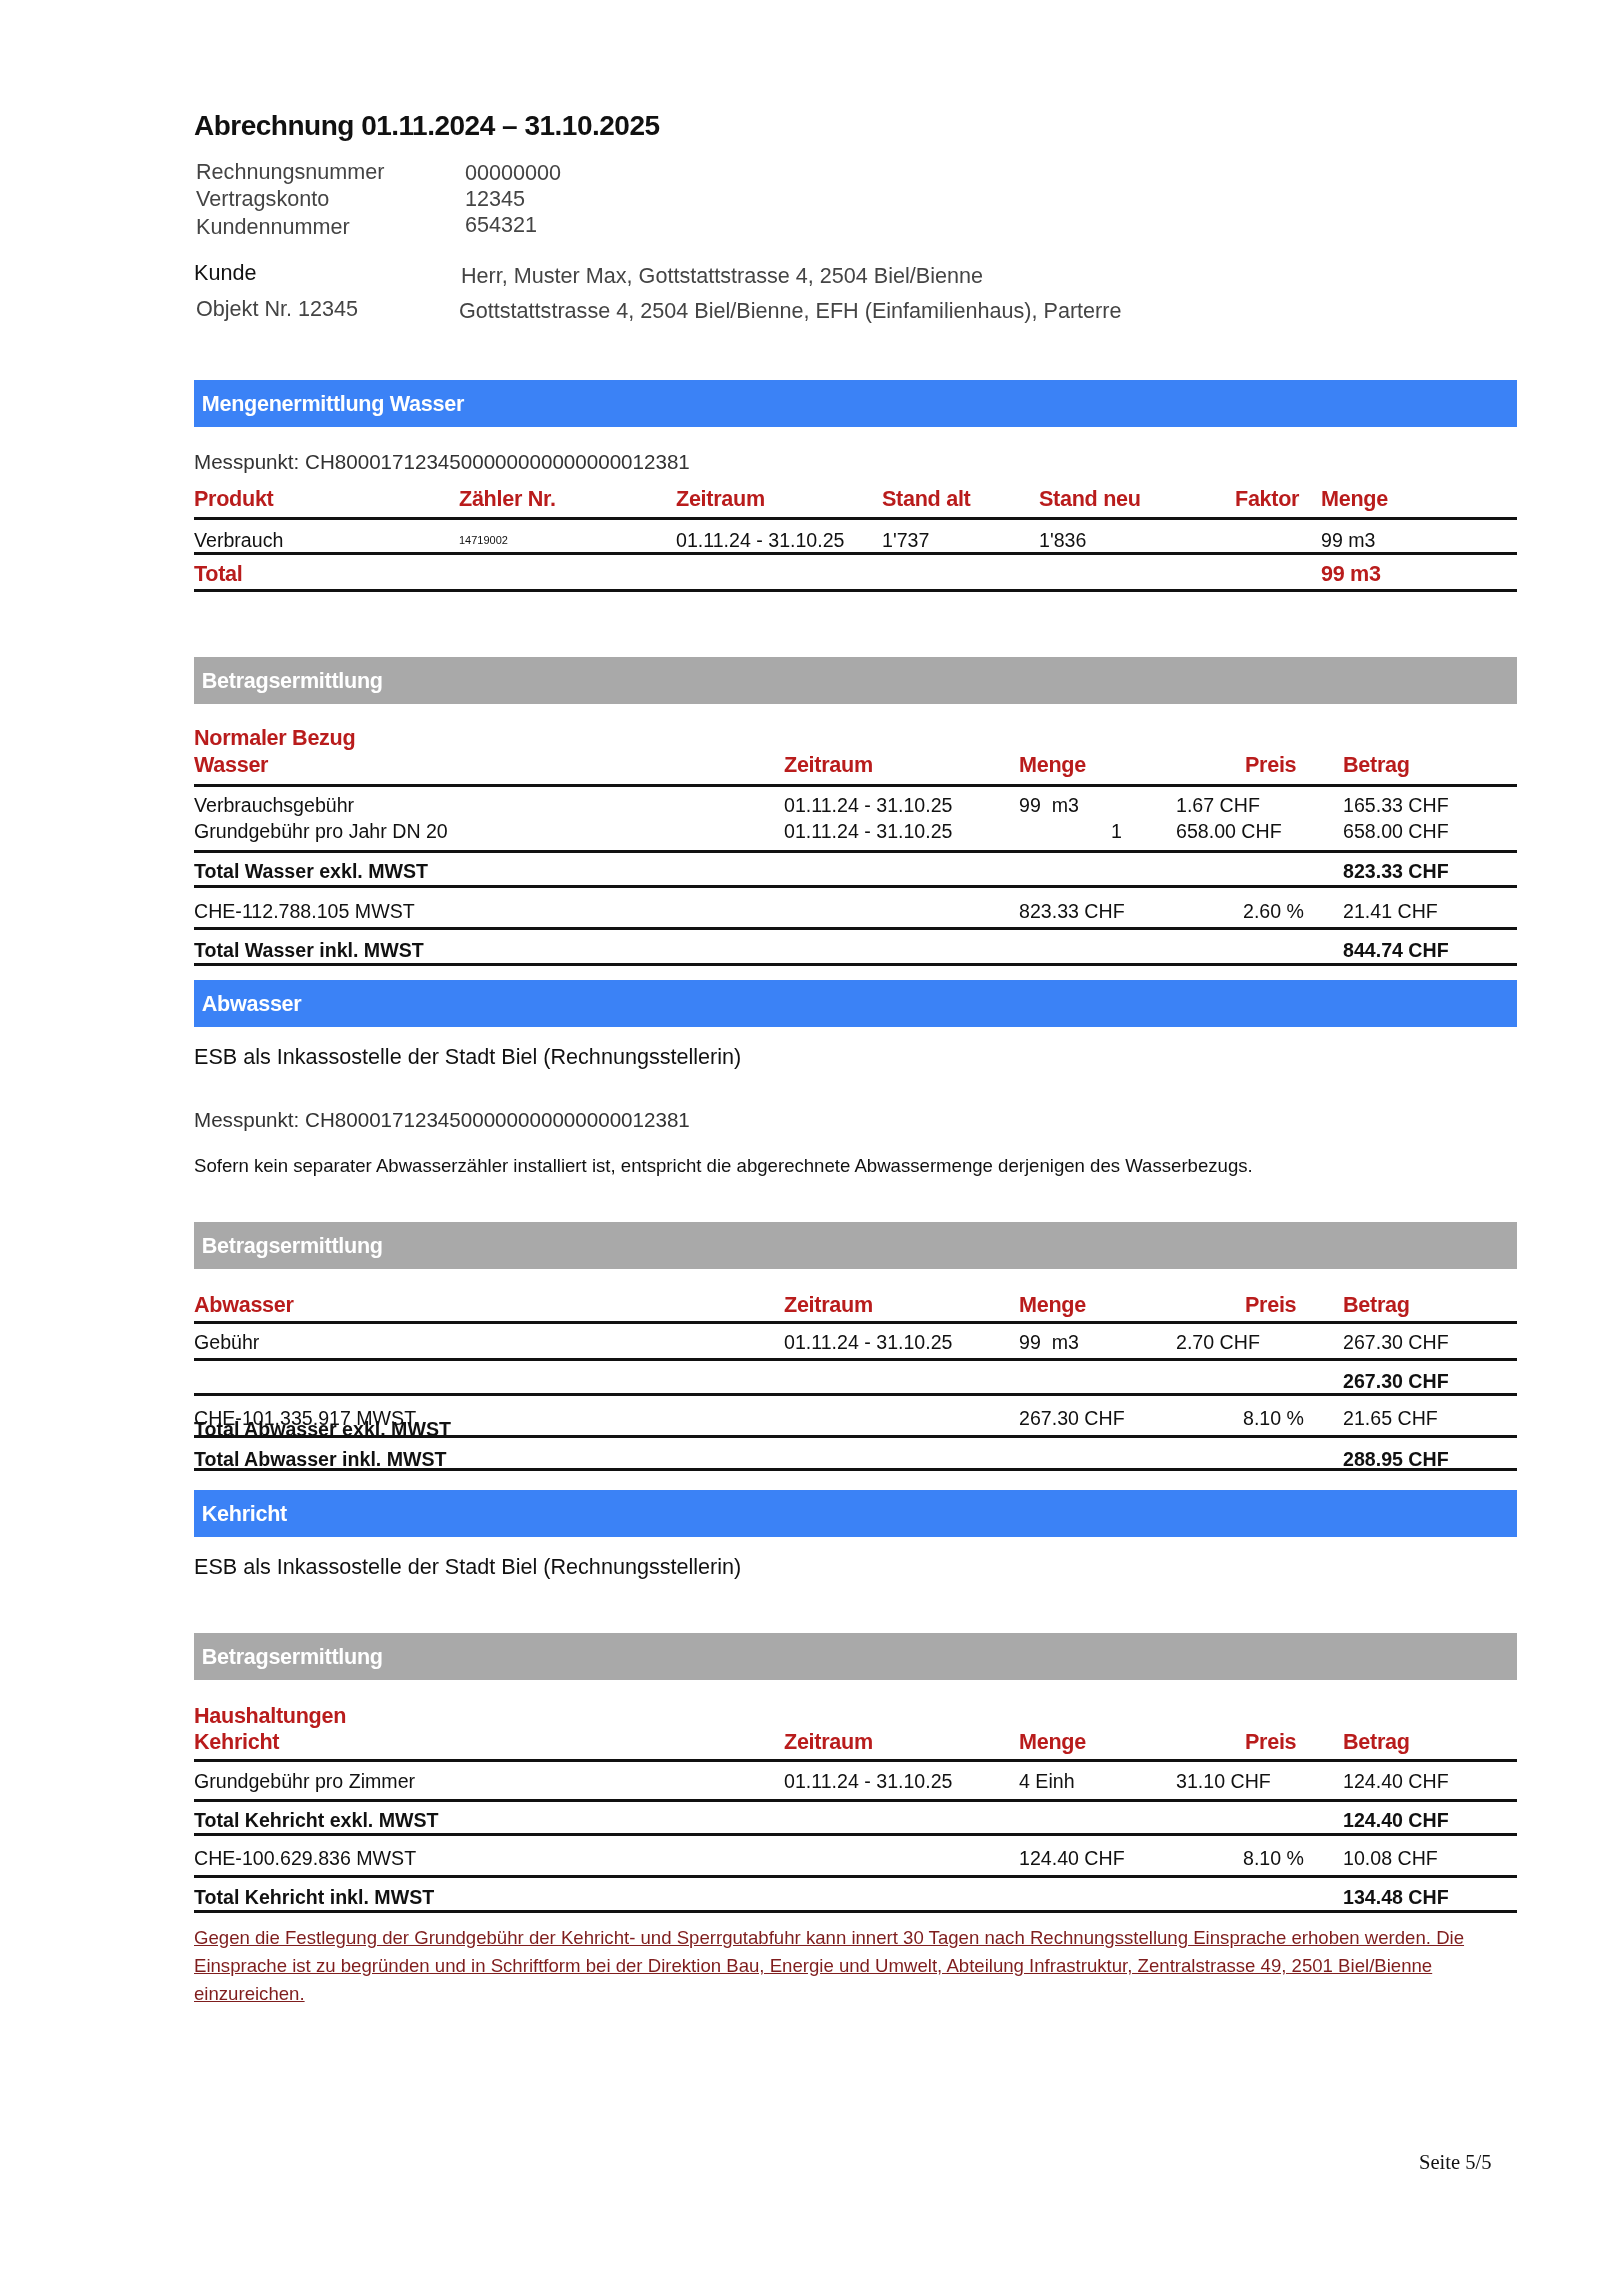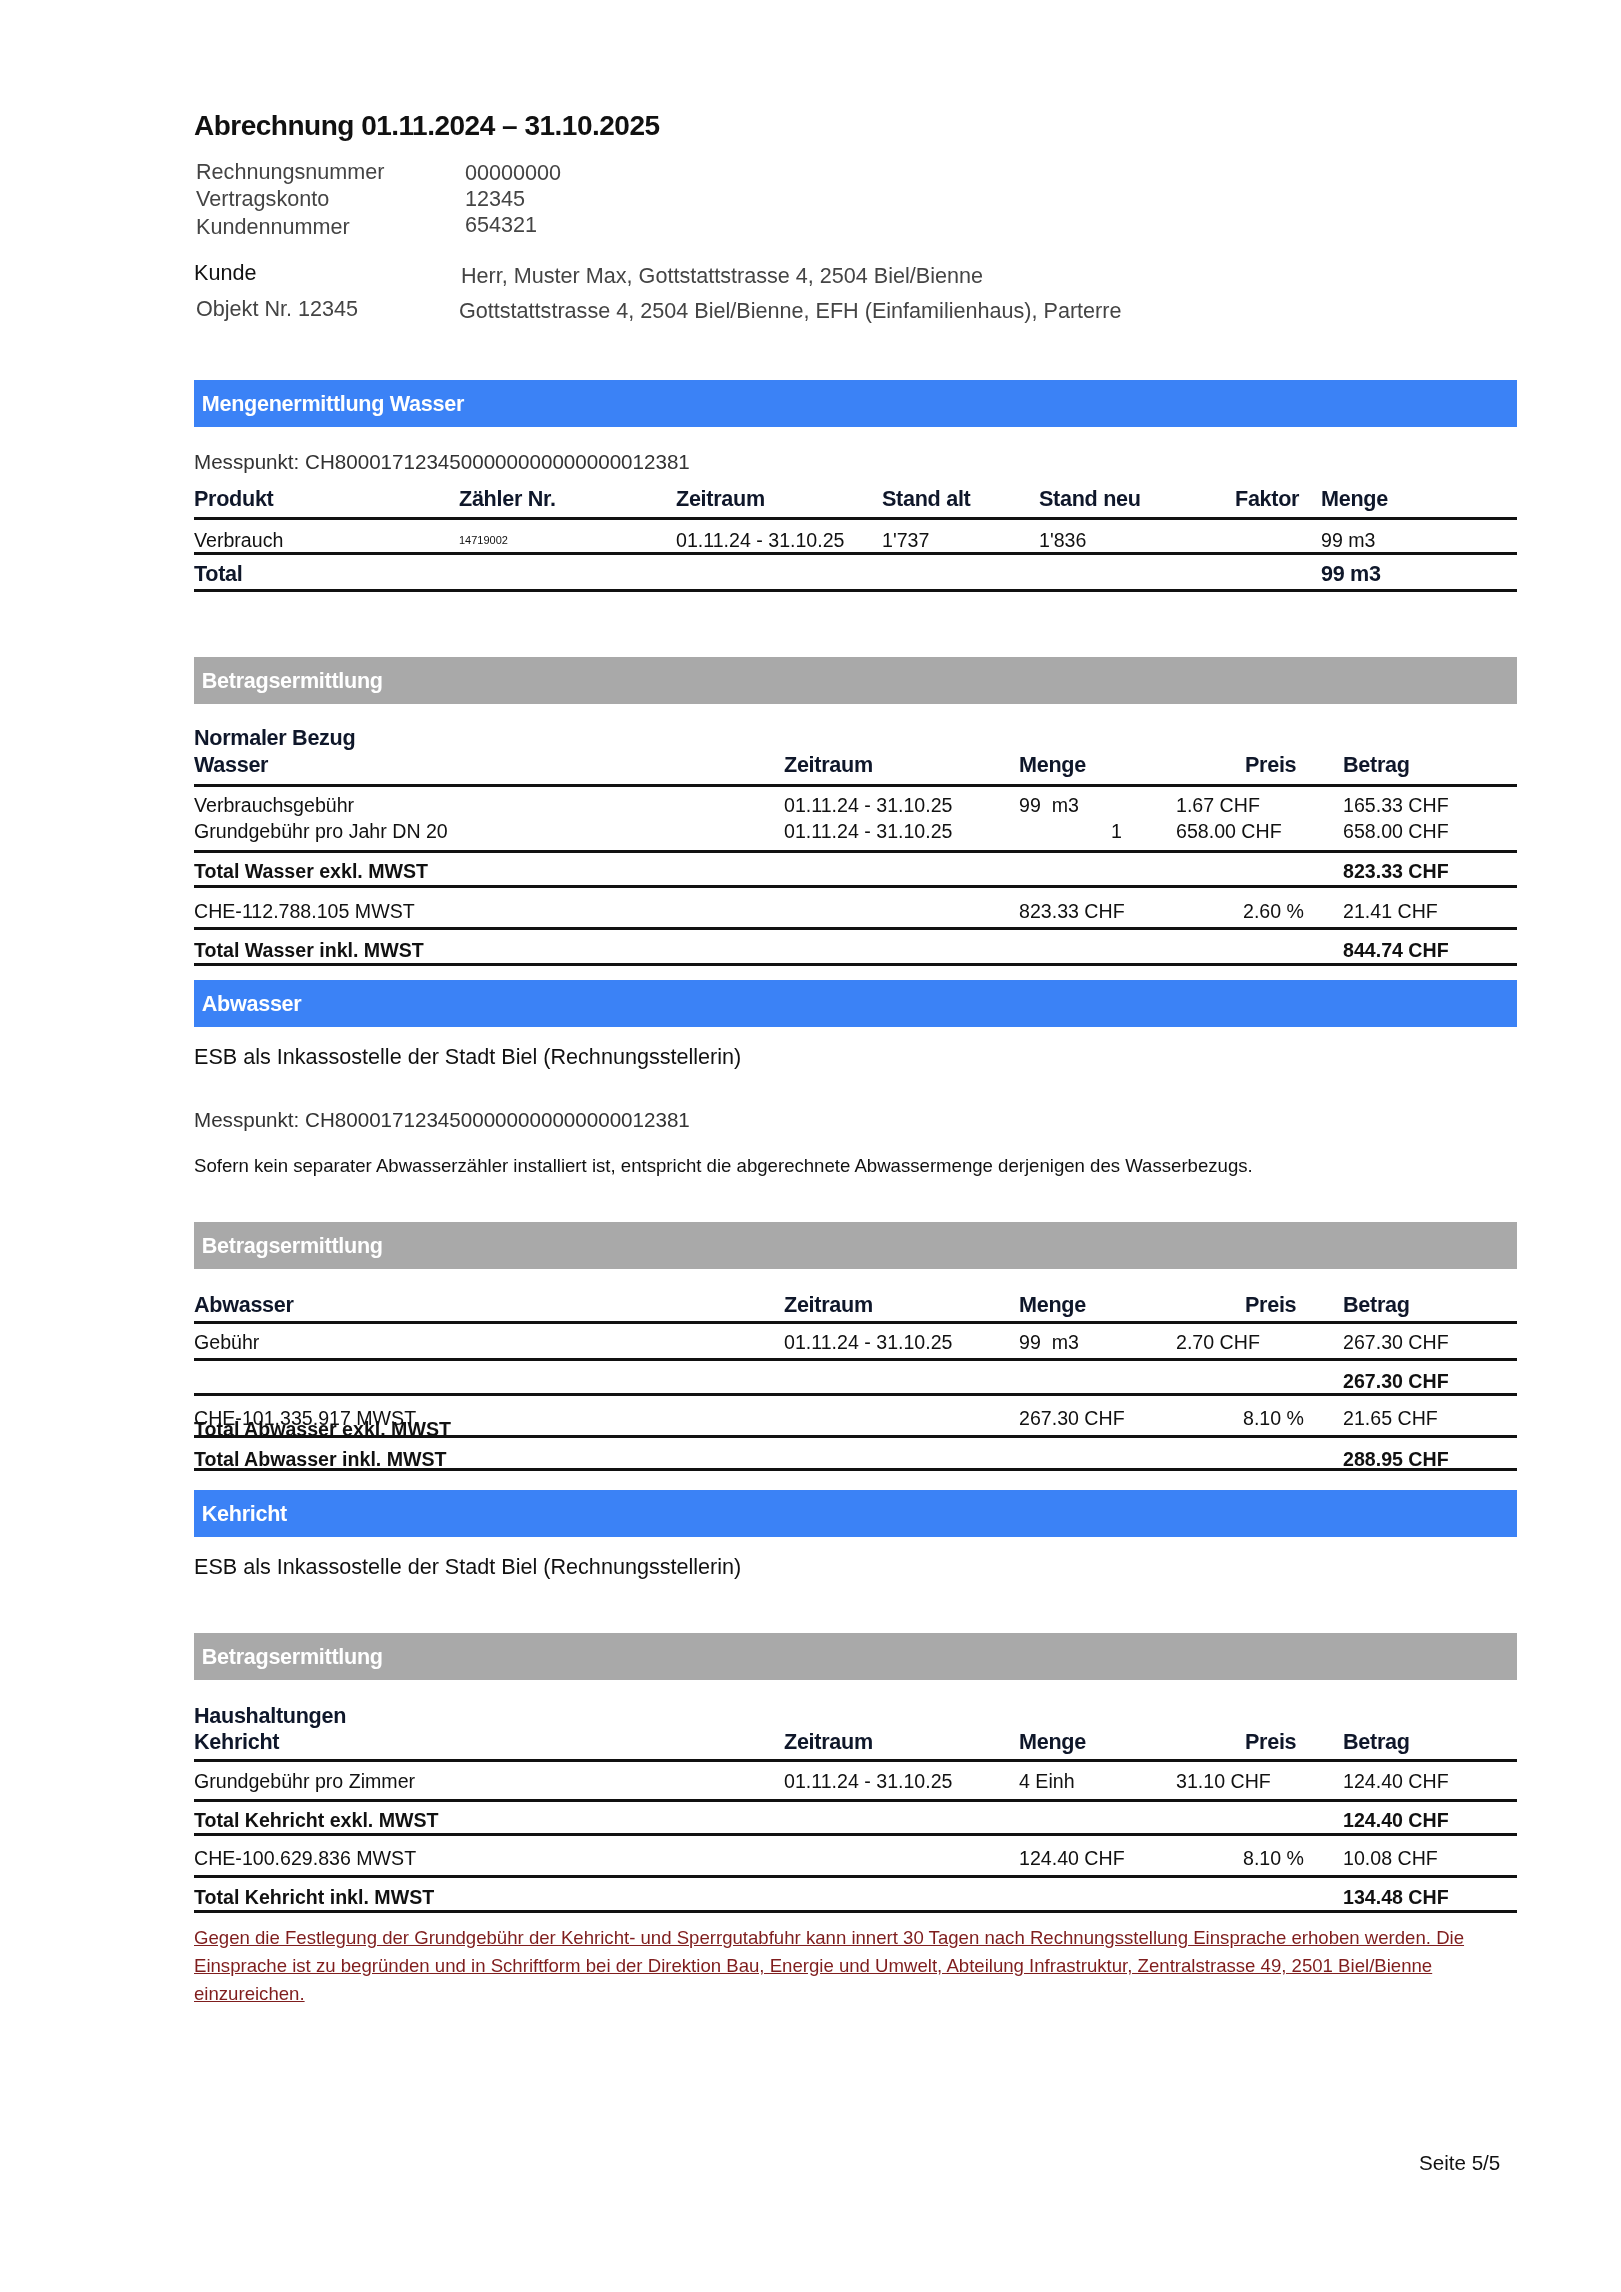--- a/index.html
+++ b/index.html
@@ -10,21 +10,21 @@
   .meta-label, .meta-value { font-size:21.6px; color:#444; font-weight:normal; white-space:nowrap; }
   .kunde-label { font-size:21.6px; color:#111; }
   .bar { left:194px; width:1323px; height:47px; color:#fff; font-weight:bold; font-size:21.6px;
          box-sizing:border-box; padding-left:7.8px; line-height:47px; letter-spacing:-0.3px; }
   .bar.dark { background:#3b82f6; }
   .bar.light { background:#a9a9a9; }
   .rule { left:194px; width:1323px; height:2.9px; background:#111; }
   .txt { font-size:19.6px; white-space:nowrap; color:#111; }
   .txt.sm { font-size:11px; }
   .bold { font-weight:bold; }
-  .hdr { font-size:21.6px; font-weight:bold; white-space:nowrap; color:#0f172a; letter-spacing:-0.3px; }
+  .hdr { font-size:21.6px; font-weight:bold; white-space:nowrap; color:#b91c1c; letter-spacing:-0.3px; }
   .r { text-align:left; }
   .mess { font-size:20.6px; color:#333; white-space:nowrap; }
   .note { font-size:18.6px; color:#111; white-space:nowrap; }
   .note-block { font-size:18.6px; color:#7f1d1d; line-height:28px; width:1353px;text-decoration:underline; }
   .org { font-size:21.6px; color:#111; white-space:nowrap; }
   .page-num { font-size:20.6px; color:#111; }
 </style>
 </head>
 <body>
 
@@ -164,14 +164,14 @@
 <div class="abs txt" style="left:1243px;top:1847px;">8.10 %</div>
 <div class="abs txt r" style="left:1343px;width:174px;top:1847px;">10.08 CHF</div>
 <div class="abs rule" style="top:1875px;"></div>
 
 <div class="abs txt bold" style="left:194px;top:1886px;">Total Kehricht inkl. MWST</div>
 <div class="abs txt bold r" style="left:1343px;width:174px;top:1886px;">134.48 CHF</div>
 <div class="abs rule" style="top:1910px;"></div>
 
 <div class="abs note-block" style="left:194px;top:1924px;">Gegen die Festlegung der Grundgebühr der Kehricht- und Sperrgutabfuhr kann innert 30 Tagen nach Rechnungsstellung Einsprache erhoben werden. Die Einsprache ist zu begründen und in Schriftform bei der Direktion Bau, Energie und Umwelt, Abteilung Infrastruktur, Zentralstrasse 49, 2501 Biel/Bienne einzureichen.</div>
 
-<div class="abs page-num" style="left:1419px;top:2151px;">Seite 5/5</div>
+<div class="abs page-num" style="left:1419px;top:2151px;font-family:Liberation Serif, serif;">Seite 5/5</div>
 
 
 </body></html>

